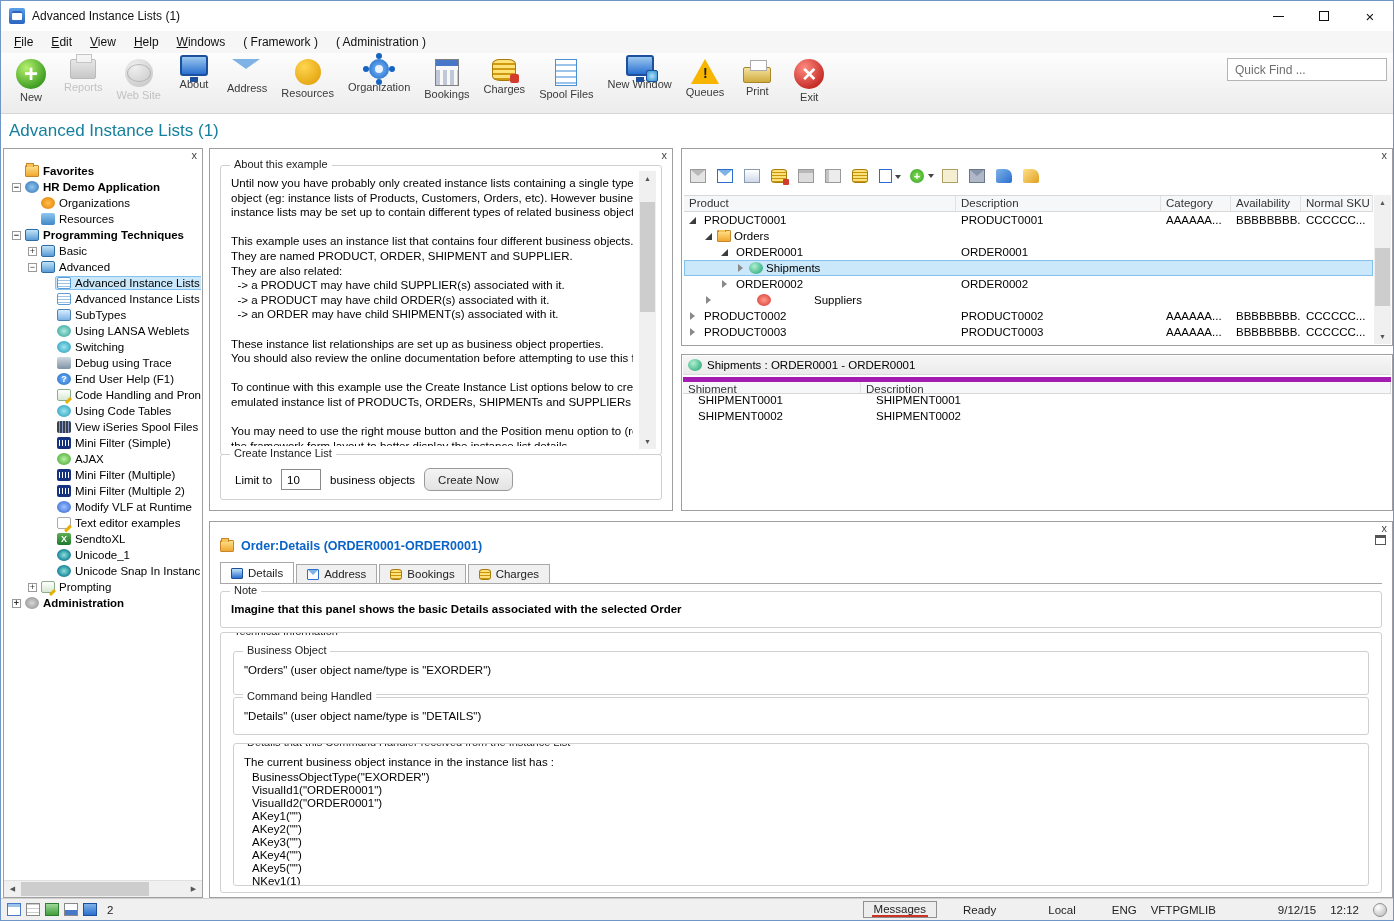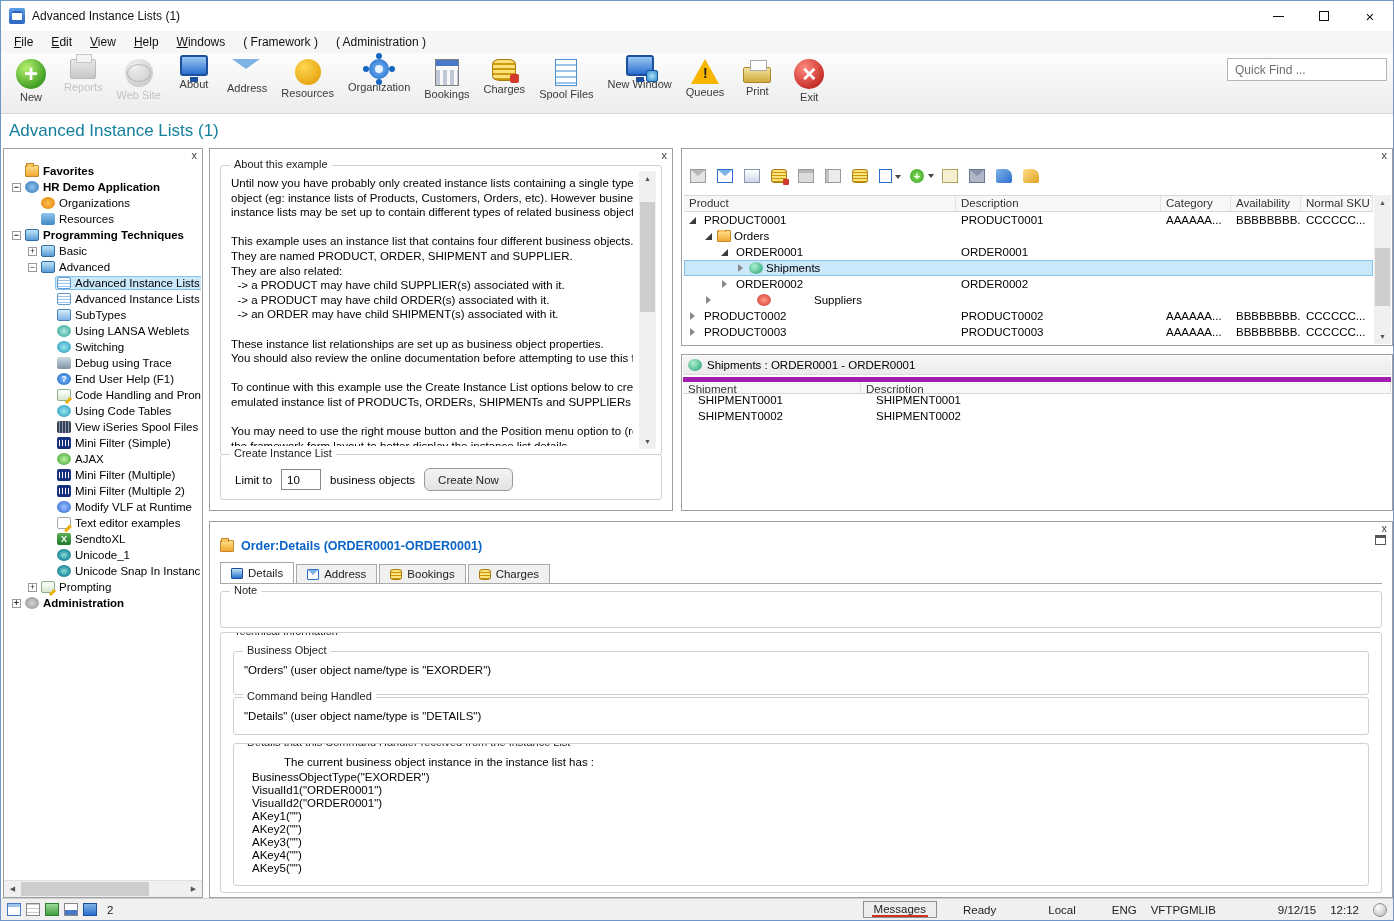--- a/index.html
+++ b/index.html
@@ -195,21 +195,21 @@
   .address-tab-icon::after { content:""; position:absolute; left:0; top:0; border-left:5px solid transparent; border-right:5px solid transparent; border-top:5px solid #7fb2e5; }
   .bookings-tab-icon,.charges-tab-icon { background:repeating-linear-gradient(#ffe17a 0 2px,#c8960c 2px 3px); border:1px solid #a87c0a; border-radius:4px/3px; }
   .note-group { left:10px; right:10px; top:69px; height:37px; }
   .note-text { position:absolute; left:10px; top:11px; font-size:11.5px; font-weight:700; white-space:nowrap; overflow:hidden; right:8px; }
   .tech-group { left:10px; right:10px; top:110px; bottom:4px; overflow:hidden; }
   .sub-group { left:12px; right:12px; }
   .bo-group { top:18px; height:44px; }
   .cmd-group { top:64px; height:38px; }
   .rec-group { top:110px; bottom:6px; overflow:hidden; }
   .sub-text { position:absolute; left:10px; top:12px; font-size:11.5px; white-space:nowrap; overflow:hidden; right:8px; }
-  .rec-intro { position:absolute; left:10px; top:12px; font-size:11.5px;margin-left:40px; }
+  .rec-intro { position:absolute; left:10px; top:12px; font-size:11.5px; }
   .rec-lines { position:absolute; left:18px; top:27px; right:8px; bottom:0; overflow:hidden; }
   .rec-line { font-size:11.5px; line-height:13px; white-space:nowrap; }
 
   
   .statusbar { position:absolute; left:0; right:0; bottom:0; height:22px; background:#f0f0f0; border-top:1px solid #d0d0d0; display:flex; align-items:center; font-size:11.5px; color:#222; padding:0 6px; }
   .sb-icons { display:flex; align-items:center; gap:5px; margin-right:10px; }
   .sb-ic { width:14px; height:13px; flex:none; }
   .grid-icon { background:#fff; border:1px solid #4a78c8; box-shadow:inset 0 3px 0 #9cc3ea; }
   .table-icon { background:#fff; border:1px solid #888; background-image:repeating-linear-gradient(#ccc 0 1px,transparent 1px 4px); }
   .sheet-icon { background:linear-gradient(#9fd89a,#3f9e3a); border:1px solid #2e7d32; }
@@ -742,20 +742,21 @@
           <span class="tab-label">Bookings</span>
         </div>
         <div class="tab">
           <span class="tab-ic charges-tab-icon"></span>
           <span class="tab-label">Charges</span>
         </div>
       </div>
 
     <div class="group note-group">
       <div class="group-title">Note</div>
+      <div class="note-text">Imagine that this panel shows the basic Details associated with the selected Order</div>
     </div>
 
     <div class="group tech-group">
       <div class="group-title">Technical Information</div>
 
       <div class="group sub-group bo-group">
         <div class="group-title">Business Object</div>
         <div class="sub-text">"Orders"  (user object name/type is "EXORDER")</div>
       </div>
 
@@ -769,20 +770,21 @@
         <div class="rec-intro">The current business object instance in the instance list has :</div>
         <div class="rec-lines">
             <div class="rec-line">BusinessObjectType("EXORDER")</div>
             <div class="rec-line">VisualId1("ORDER0001")</div>
             <div class="rec-line">VisualId2("ORDER0001")</div>
             <div class="rec-line">AKey1("")</div>
             <div class="rec-line">AKey2("")</div>
             <div class="rec-line">AKey3("")</div>
             <div class="rec-line">AKey4("")</div>
             <div class="rec-line">AKey5("")</div>
+            <div class="rec-line">NKey1(1)</div>
           </div>
       </div>
     </div>
   </div>
 
   <div class="statusbar">
     <div class="sb-icons">
         <span class="sb-ic grid-icon"></span>
         <span class="sb-ic table-icon"></span>
         <span class="sb-ic sheet-icon"></span>

